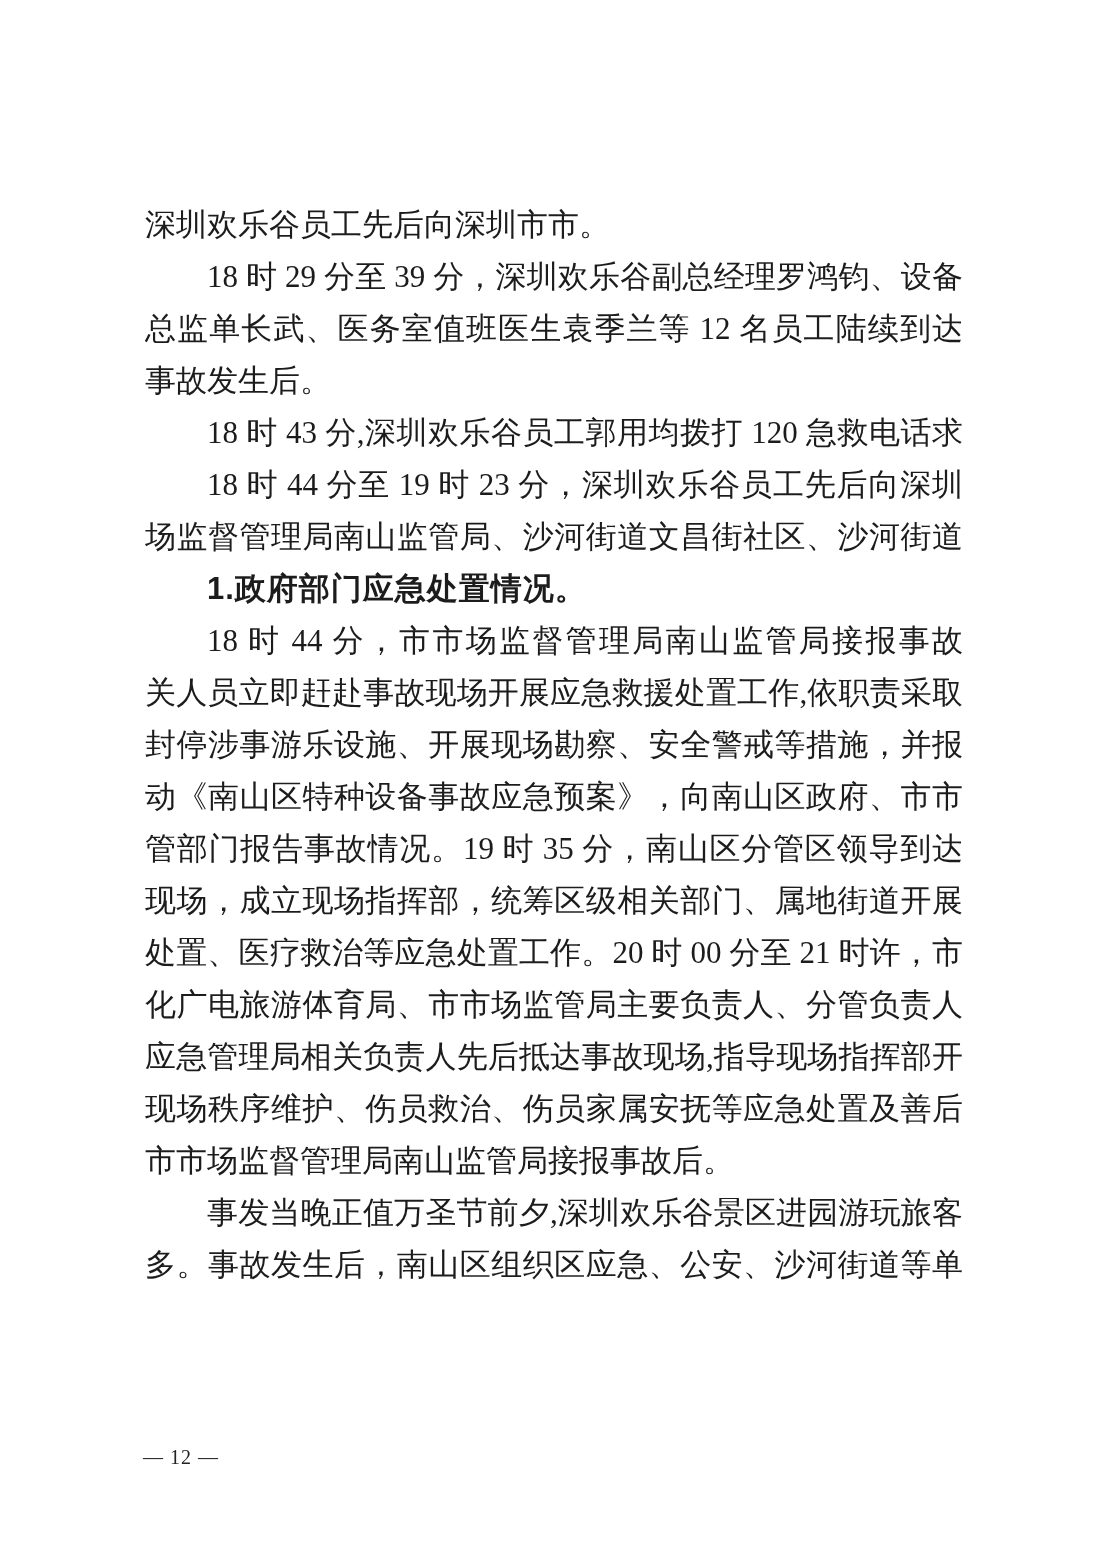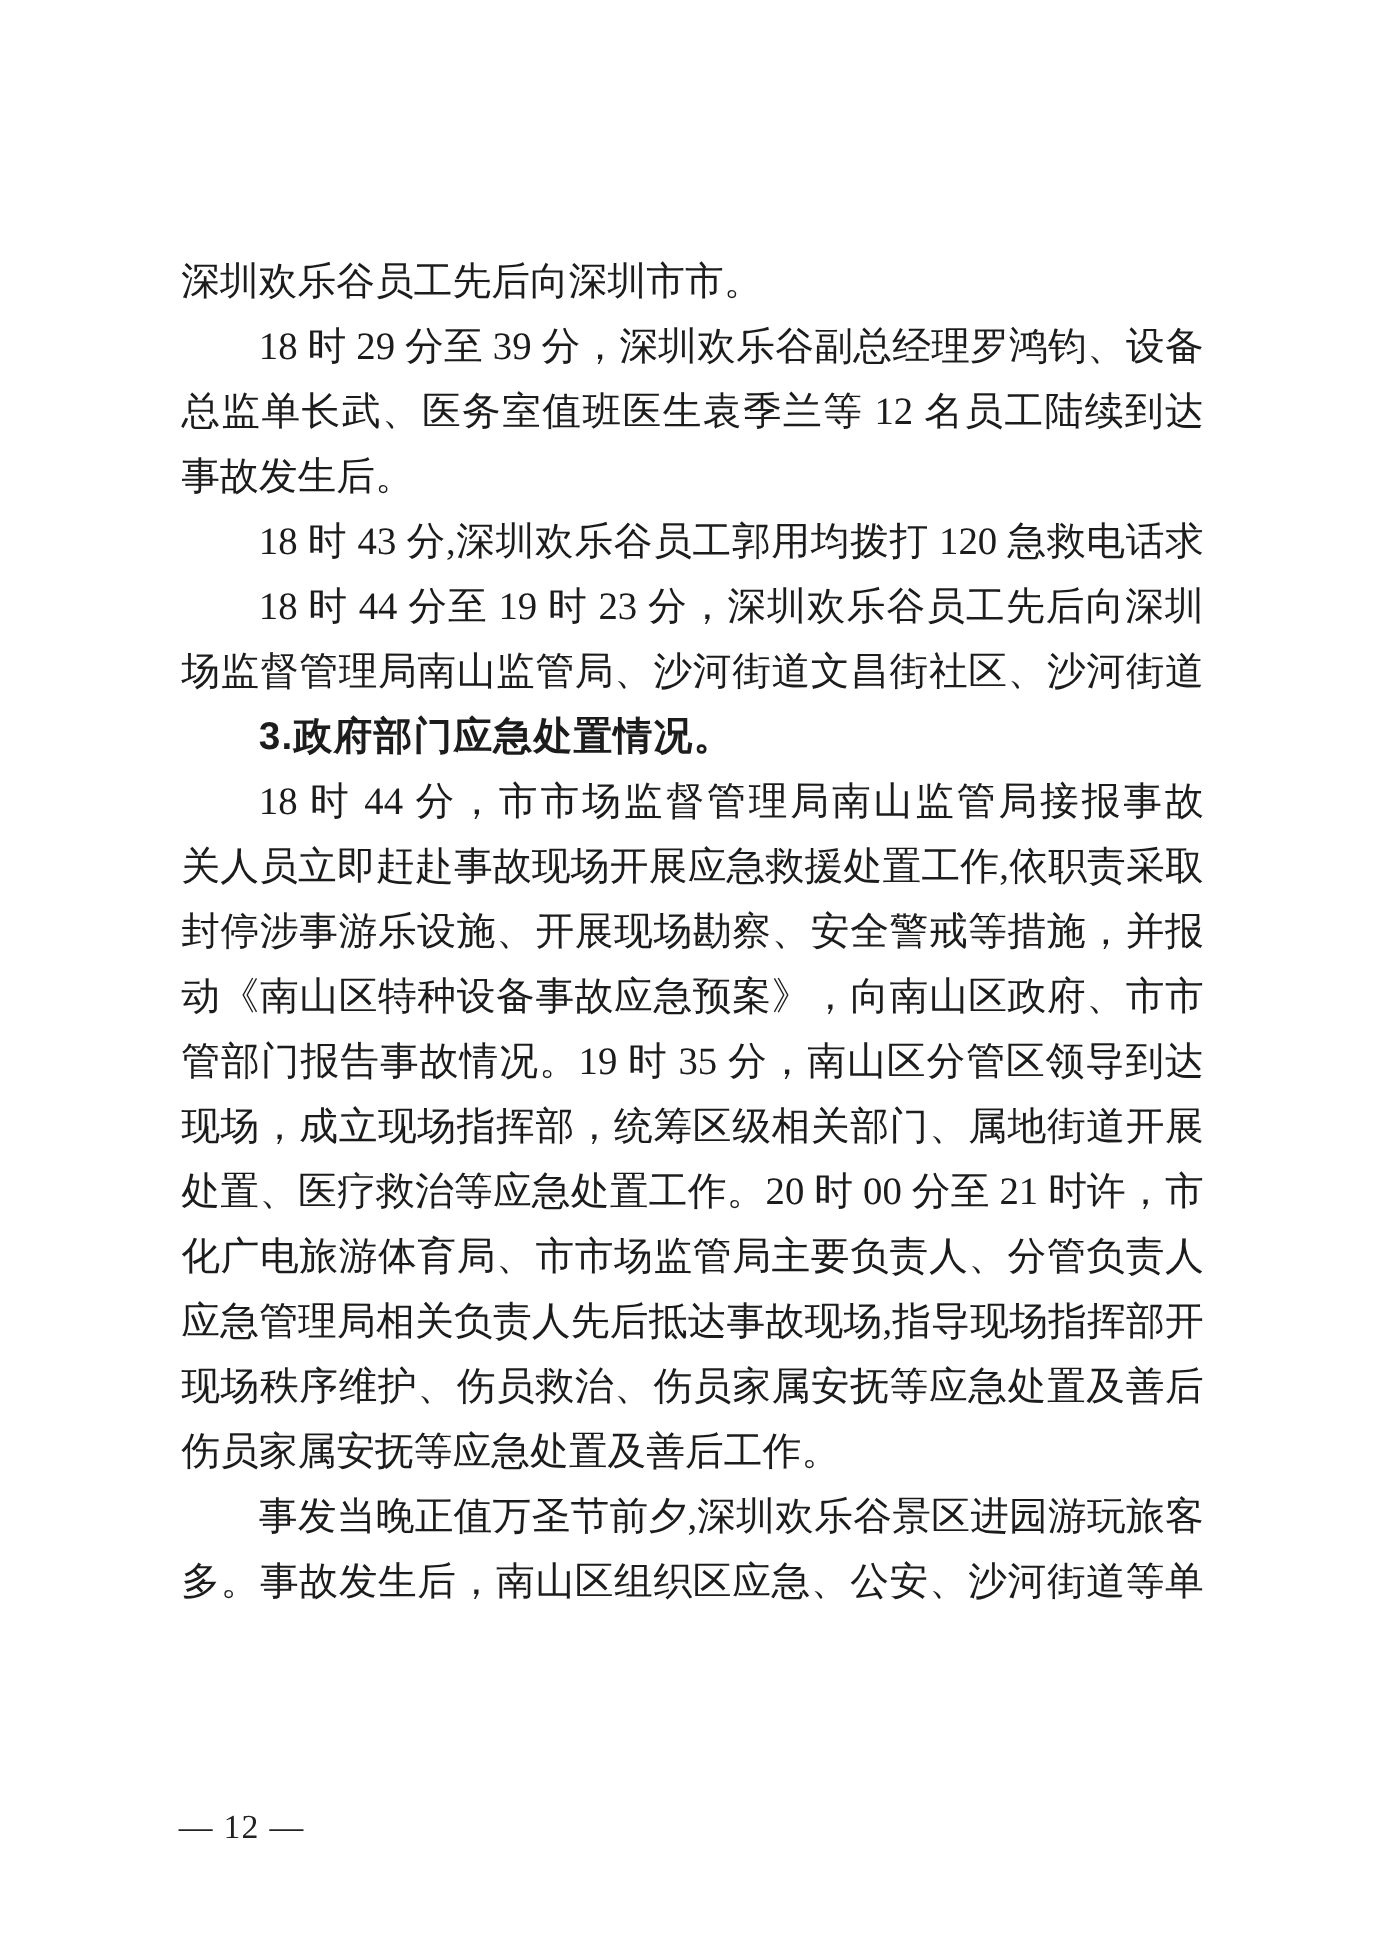--- a/index.html
+++ b/index.html
@@ -33,46 +33,46 @@
   .line.indent { text-indent: 62px; }
   .line.bold {
     font-weight: 700;
     font-family: "Liberation Sans", "DejaVu Sans", sans-serif;
     letter-spacing: 1px;
   }
   .footer {
     position: absolute;
     left: 143px;
     top: 1446px;
-    font-size: 27px;
+    font-size: 20px;
     letter-spacing: 1px;
     color: #222222;
   }
 </style>
 </head>
 <body>
 
 <div class="page">
   <div class="doc-body">
       <div class="line">深圳欢乐谷员工先后向深圳市市。</div>
       <div class="line indent fill">18 时 29 分至 39 分，深圳欢乐谷副总经理罗鸿钧、设备部</div>
       <div class="line fill">总监单长武、医务室值班医生袁季兰等 12 名员工陆续到达事故</div>
       <div class="line">事故发生后。</div>
       <div class="line indent fill">18 时 43 分,深圳欢乐谷员工郭用均拨打 120 急救电话求助。</div>
       <div class="line indent fill">18 时 44 分至 19 时 23 分，深圳欢乐谷员工先后向深圳市市</div>
       <div class="line fill">场监督管理局南山监管局、沙河街道文昌街社区、沙河街道办事</div>
-      <div class="line indent bold">3.政府部门应急处置情况。</div>
+      <div class="line indent bold">1.政府部门应急处置情况。</div>
       <div class="line indent fill">18 时 44 分，市市场监督管理局南山监管局接报事故后，相</div>
       <div class="line fill">关人员立即赶赴事故现场开展应急救援处置工作,依职责采取了</div>
       <div class="line fill">封停涉事游乐设施、开展现场勘察、安全警戒等措施，并报请启</div>
       <div class="line fill">动《南山区特种设备事故应急预案》，向南山区政府、市市场监</div>
       <div class="line fill">管部门报告事故情况。19 时 35 分，南山区分管区领导到达事故</div>
       <div class="line fill">现场，成立现场指挥部，统筹区级相关部门、属地街道开展现场</div>
       <div class="line fill">处置、医疗救治等应急处置工作。20 时 00 分至 21 时许，市文</div>
       <div class="line fill">化广电旅游体育局、市市场监管局主要负责人、分管负责人及市</div>
       <div class="line fill">应急管理局相关负责人先后抵达事故现场,指导现场指挥部开展</div>
       <div class="line fill">现场秩序维护、伤员救治、伤员家属安抚等应急处置及善后工作,</div>
-      <div class="line">伤员家属安抚等应急处置及善后工作。</div>
+      <div class="line">市市场监督管理局南山监管局接报事故后。</div>
       <div class="line indent fill">事发当晚正值万圣节前夕,深圳欢乐谷景区进园游玩旅客众</div>
       <div class="line fill">多。事故发生后，南山区组织区应急、公安、沙河街道等单位引</div>
     </div>
   <div class="footer">— 12 —</div>
 </div>
 
 </body></html>

